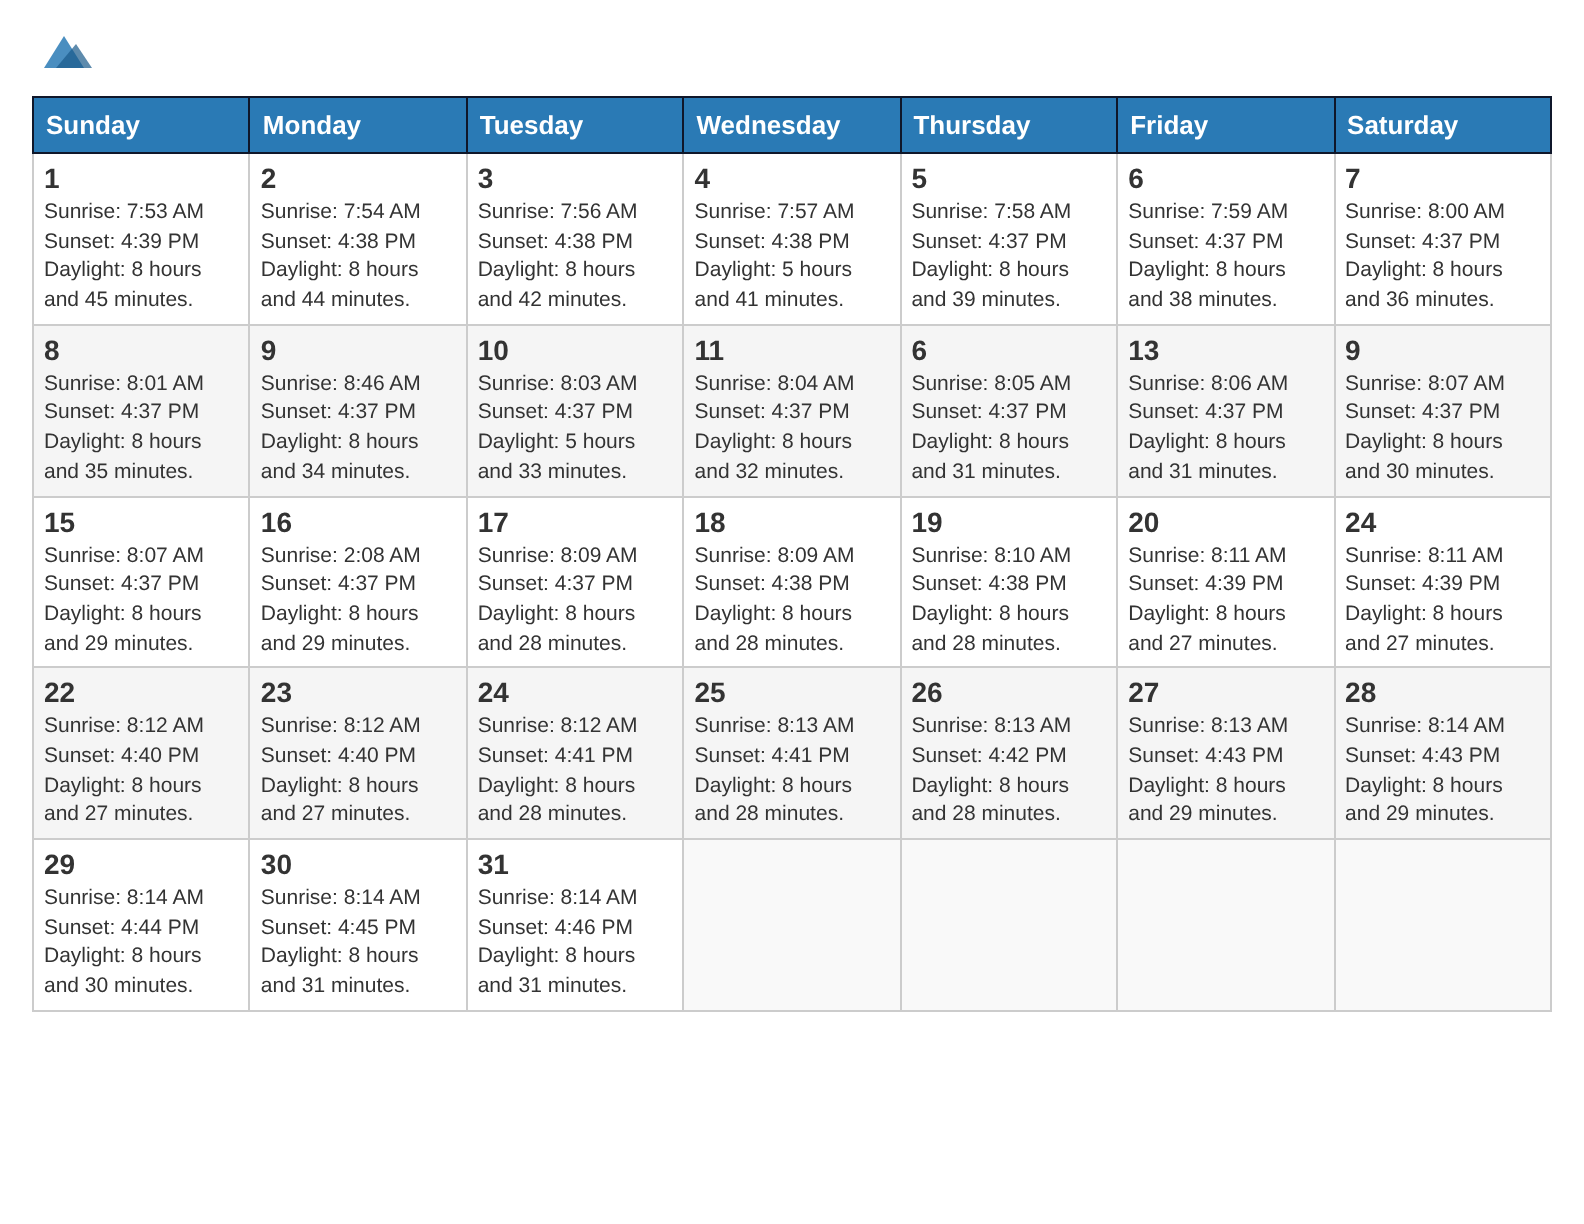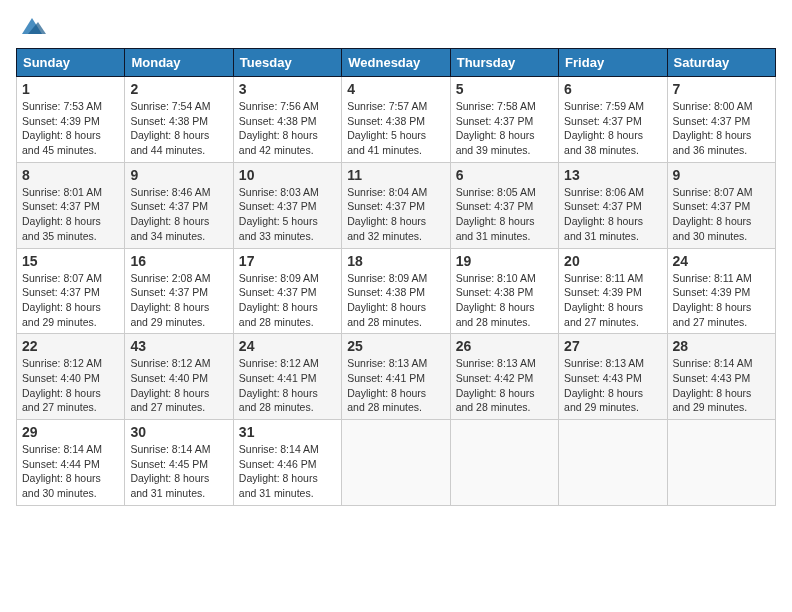--- a/index.html
+++ b/index.html
@@ -299,21 +299,21 @@
       <tr class="row-shaded">
         <td>
         <span class="day-number">22</span>
         <div class="day-info">
           <span>Sunrise: 8:12 AM</span><br>
           <span>Sunset: 4:40 PM</span><br>
           <span>Daylight: 8 hours and 27 minutes.</span>
         </div>
       </td>
         <td>
-        <span class="day-number">43</span>
+        <span class="day-number">23</span>
         <div class="day-info">
           <span>Sunrise: 8:12 AM</span><br>
           <span>Sunset: 4:40 PM</span><br>
           <span>Daylight: 8 hours and 27 minutes.</span>
         </div>
       </td>
         <td>
         <span class="day-number">24</span>
         <div class="day-info">
           <span>Sunrise: 8:12 AM</span><br>

